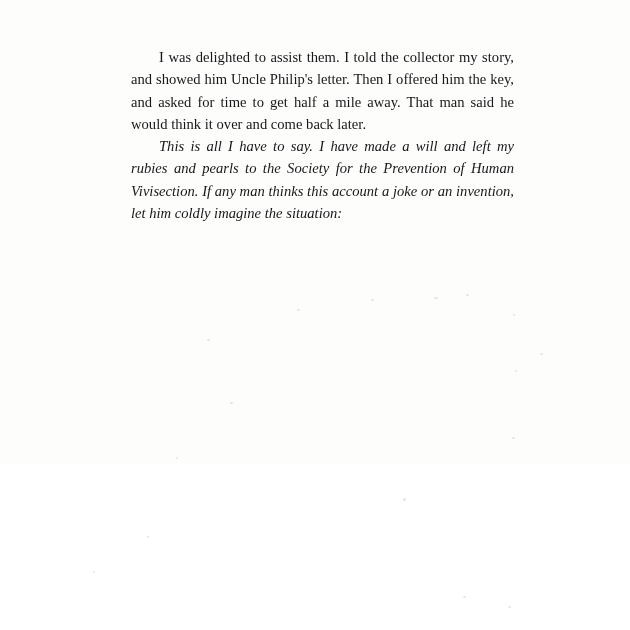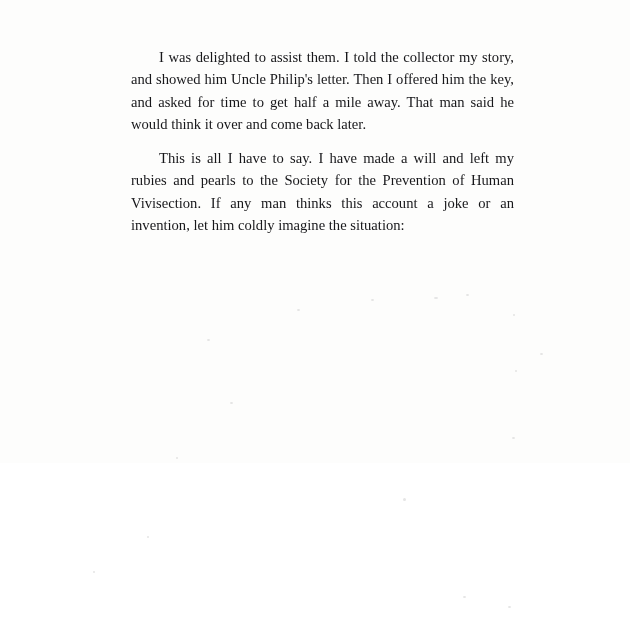--- a/index.html
+++ b/index.html
@@ -29,21 +29,22 @@
     margin: 0 0 0 0;
     text-align: justify;
     text-justify: inter-word;
     font-size: 14.6px;
     line-height: 22.3px;
     color: #17171a;
     text-indent: 28px;
     hyphens: none;
   }
   .para + .para {
-    margin-top: 12px;
+    margin-top: 0px;
+    font-style: italic;
   }
   
   .speck {
     position: absolute;
     background: #cfcfcf;
     border-radius: 50%;
     opacity: 0.55;
   }
 </style>
 </head>

